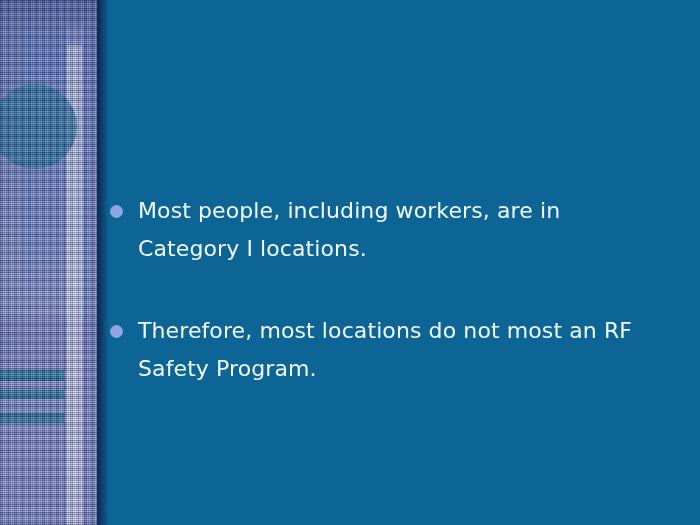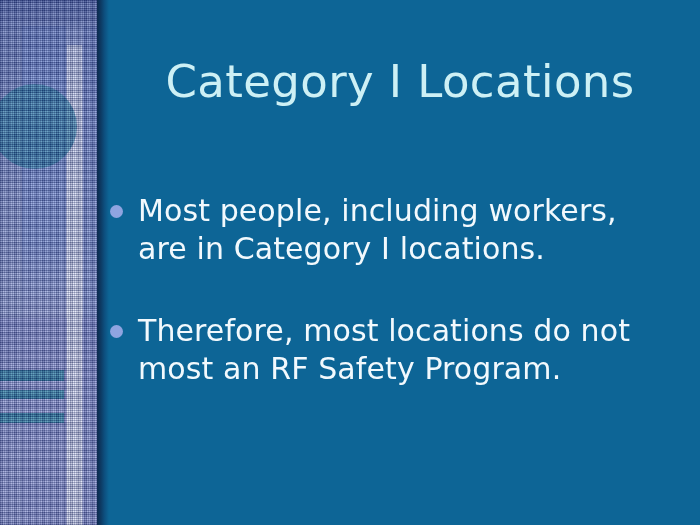--- a/index.html
+++ b/index.html
@@ -144,21 +144,21 @@
     position: absolute;
     left: 108px;
     top: 192px;
     width: 560px;
   }
   .bullet-row {
     position: relative;
     display: block;
     padding-left: 30px;
     color: #f2f9fd;
-    font-size: 30px;
+    font-size: 22px;
     line-height: 38px;
     font-weight: 400;
     letter-spacing: .1px;
   }
   #bullet-row-2 { margin-top: 44px; }
 
   .bullet-dot {
     position: absolute;
     left: 2px;
     top: 13px;
@@ -187,21 +187,20 @@
 
     <div class="band-bar" id="band-bar-1"></div>
     <div class="band-bar" id="band-bar-2"></div>
     <div class="band-bar" id="band-bar-3"></div>
 
     <div id="band-texture"></div>
     <div id="band-texture-2"></div>
   </div>
   <div id="band-edge"></div>
 
-  <div id="title">Category I Locations</div>
 
   <div id="body-block">
 
     <div class="bullet-row" id="bullet-row-1">
       <span class="bullet-dot"></span>
       <span class="bullet-text">Most people, including workers, are in Category I locations.</span>
     </div>
 
     <div class="bullet-row" id="bullet-row-2">
       <span class="bullet-dot"></span>

